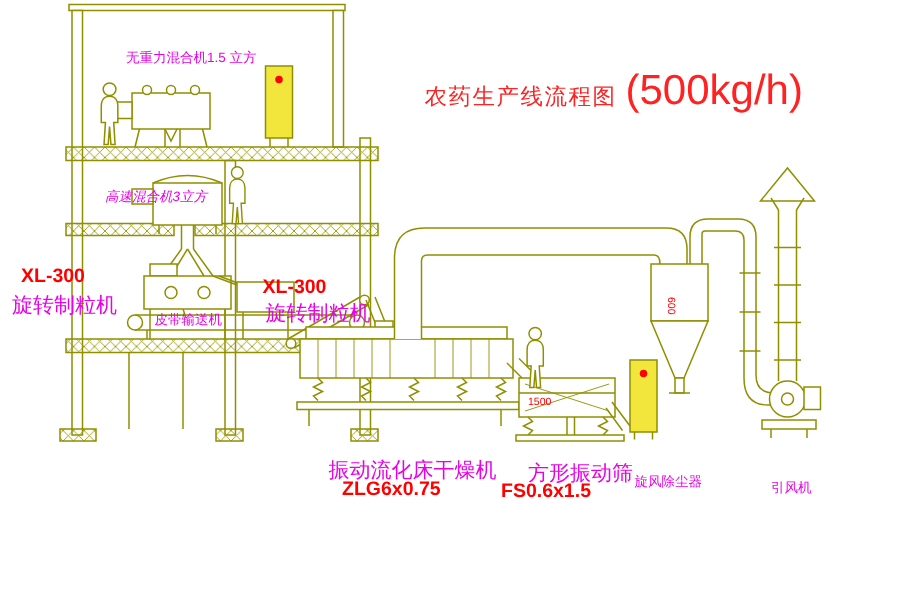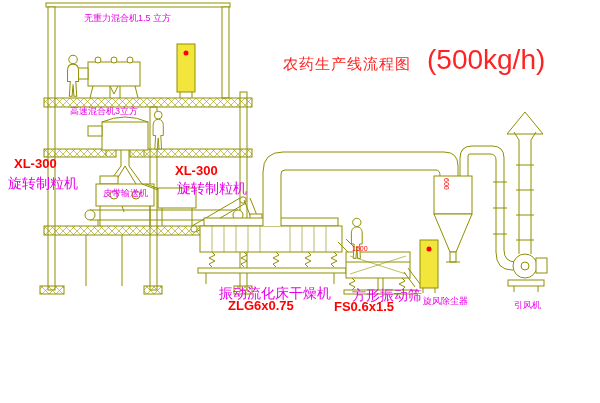--- a/index.html
+++ b/index.html
@@ -1,27 +1,27 @@
 <!DOCTYPE html>
 <html><head>
 <meta charset="utf-8">
 <style>
   html,body{margin:0;padding:0;background:#fff;}
   .canvas{
     position:relative;width:600px;height:403px;background:#ffffff;overflow:hidden;
     font-family:"Liberation Sans",sans-serif;
   }
   .canvas svg{position:absolute;left:0;top:0;}
-  .lbl{position:absolute;white-space:nowrap;line-height:1.05;}
+  .lbl{position:absolute;white-space:nowrap;line-height:1.05;margin-top:20px;}
   .m{color:#e800e8;font-size:9px;}
   .m10{color:#e800e8;font-size:14px;}
   .r{color:#ff0000;font-size:13px;font-weight:bold;}
   .dim{color:#ff0000;font-size:7px;}
   .dim-v{writing-mode:vertical-rl;}
-  .title{position:absolute;left:283px;top:44px;color:#ff2222;display:flex;align-items:baseline;gap:16px;}
+  .title{position:absolute;left:283px;top:44px;color:#ff2222;display:flex;align-items:baseline;gap:6px;}
   .t1{font-size:15px;letter-spacing:1px;}
   .t2{font-size:28px;}
 </style>
 </head>
 <body>
 
 <div class="canvas">
 
 <svg width="600" height="403" viewBox="0 0 600 403">
   <defs>
@@ -229,21 +229,21 @@
     <use href="#person" transform="translate(346,217) scale(0.9)"></use>
   </g>
 </svg>
 
 <div class="title">
   <span class="t1">农药生产线流程图</span>
   <span class="t2">(500kg/h)</span>
 </div>
 
 <div class="lbl m" style="left:84px;top:14px;">无重力混合机1.5 立方</div>
-<div class="lbl m" style="left:70px;top:107px;">高速混合机3立方</div>
+<div class="lbl m" style="left:70px;top:107px;font-style:italic;">高速混合机3立方</div>
 <div class="lbl r" style="left:14px;top:157px;">XL-300</div>
 <div class="lbl m10" style="left:8px;top:176px;">旋转制粒机</div>
 <div class="lbl r" style="left:175px;top:164px;">XL-300</div>
 <div class="lbl m10" style="left:177px;top:181px;">旋转制粒机</div>
 <div class="lbl m" style="left:103px;top:189px;">皮带输送机</div>
 <div class="lbl m10" style="left:219px;top:286px;">振动流化床干燥机</div>
 <div class="lbl r" style="left:228px;top:299px;">ZLG6x0.75</div>
 <div class="lbl m10" style="left:352px;top:288px;">方形振动筛</div>
 <div class="lbl r" style="left:334px;top:300px;">FS0.6x1.5</div>
 <div class="lbl m" style="left:423px;top:297px;">旋风除尘器</div>

